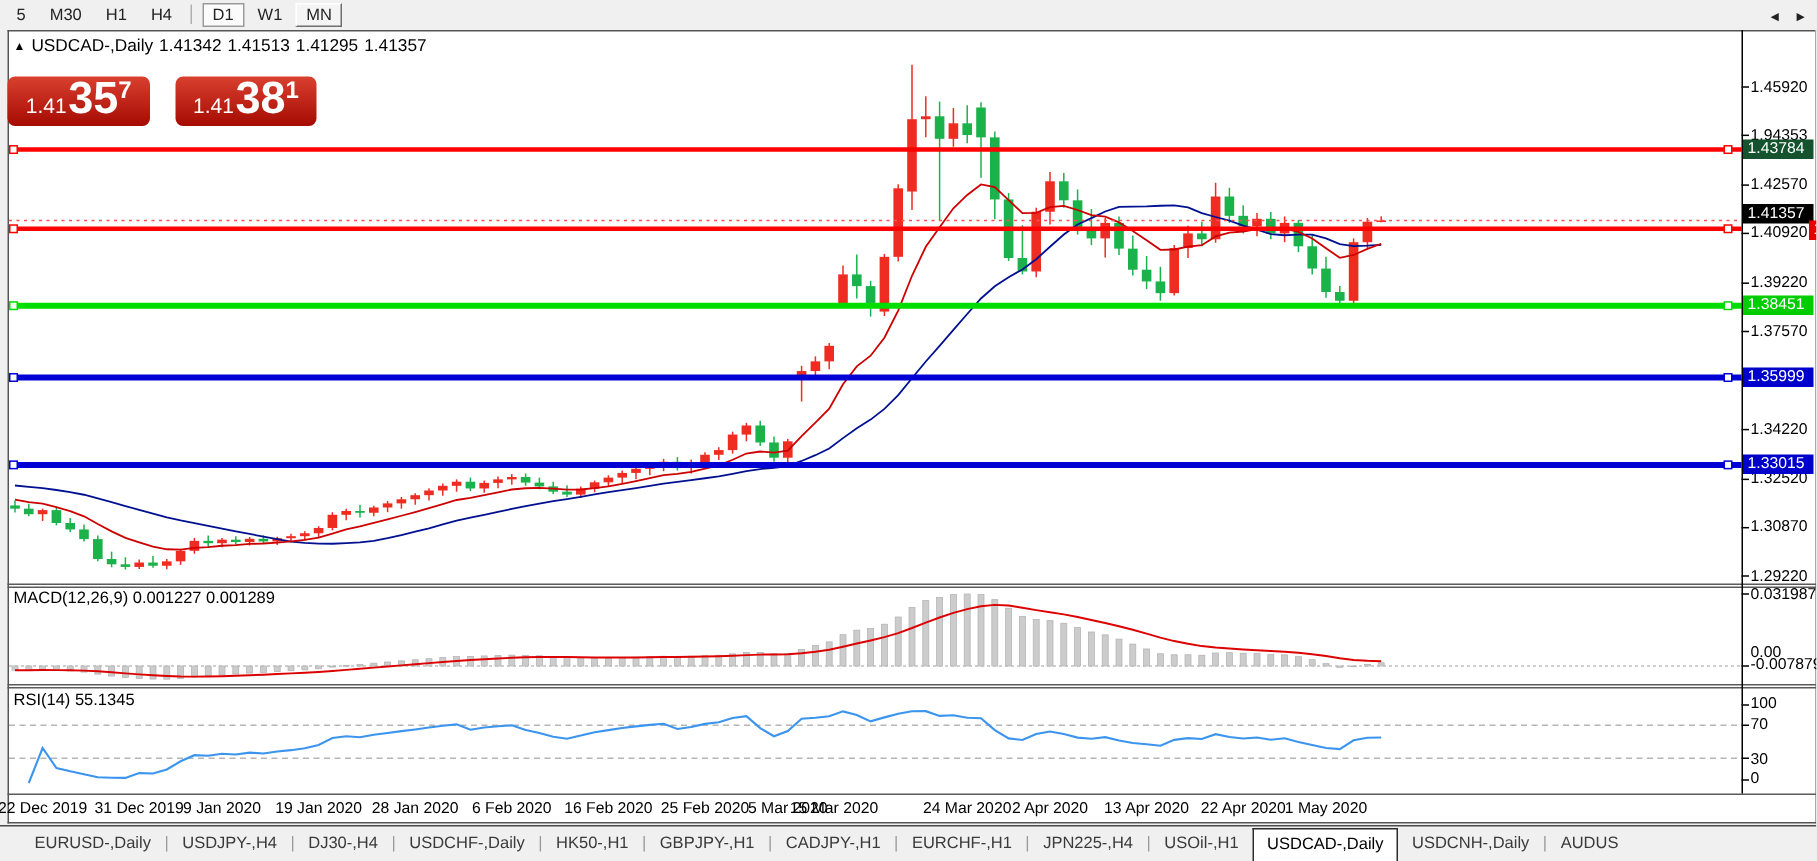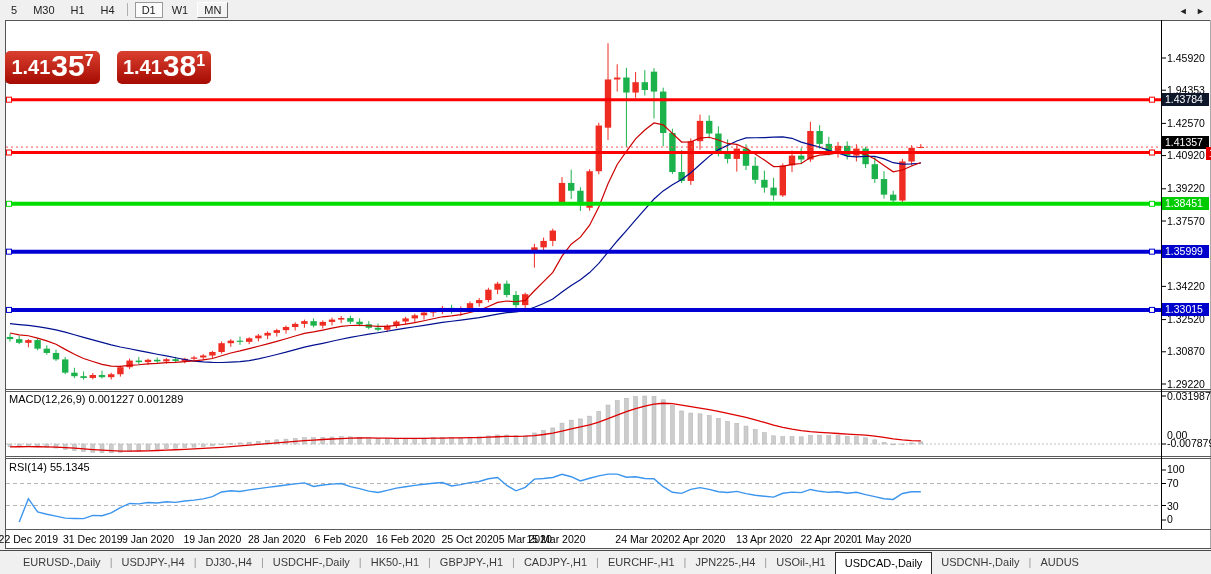--- a/index.html
+++ b/index.html
@@ -33,21 +33,21 @@
   .spin-down{left:47px;}
   .spin-up{left:110px;color:#2f5bd7;}
   .vol{position:absolute;left:62px;top:1px;width:48px;height:14px;border:1px solid #8a8a8a;
     font-family:"Liberation Sans",sans-serif;font-size:11.5px;font-weight:bold;text-align:right;
     padding-right:4px;background:#fff;}
   .tp-prices{position:relative;margin-top:9px;height:33px;}
   .price-box{position:absolute;top:0;width:95px;height:33px;border-radius:5px;
     background:linear-gradient(#d9402f,#a50b02);color:#fff;display:flex;align-items:flex-end;
     justify-content:center;padding-bottom:5px;cursor:pointer;}
   .price-box.buy{left:112px;width:94px;}
-  .price-box .pfx{font-size:20px;font-weight:bold;line-height:1;margin:0 1px 2px 0;}
+  .price-box .pfx{font-size:14px;font-weight:normal;line-height:1;margin:0 1px 2px 0;}
   .price-box .big{font-size:30px;font-weight:bold;line-height:0.82;}
   .price-box .sup{font-size:16px;font-weight:bold;align-self:flex-start;margin-top:1px;}
   
   .panel-label{position:absolute;left:9px;font-size:11px;white-space:nowrap;}
   .axlab{position:absolute;left:1167px;font-size:10.5px;white-space:nowrap;}
   .badge{position:absolute;left:1162px;width:47px;height:13px;line-height:13px;
     padding-left:3px;font-size:10.5px;color:#fff;white-space:nowrap;}
   .datelab{position:absolute;top:533px;font-size:10.5px;white-space:nowrap;transform:translateX(-50%);}
   
   .tab-bar{position:absolute;left:0;top:550px;width:1211px;height:24px;background:#f0f0f0;
@@ -428,20 +428,23 @@
       <line x1="1161" y1="351.79041916167677" x2="1166" y2="351.79041916167677" stroke="#000" stroke-width="1"></line>
       <line x1="1161" y1="384" x2="1166" y2="384" stroke="#000" stroke-width="1"></line>
       <line x1="1161" y1="396" x2="1166" y2="396" stroke="#000" stroke-width="1"></line>
       <line x1="1161" y1="444" x2="1166" y2="444" stroke="#000" stroke-width="1"></line>
       <line x1="1161" y1="470" x2="1166" y2="470" stroke="#000" stroke-width="1"></line>
       <line x1="1161" y1="483.5" x2="1166" y2="483.5" stroke="#000" stroke-width="1"></line>
       <line x1="1161" y1="505.5" x2="1166" y2="505.5" stroke="#000" stroke-width="1"></line>
       <line x1="1161" y1="520" x2="1166" y2="520" stroke="#000" stroke-width="1"></line>
     </svg>
 
+  <div class="chart-title">
+    <span class="tri">▲</span><span>USDCAD-,Daily</span><span>1.41342</span><span>1.41513</span><span>1.41295</span><span>1.41357</span>
+  </div>
 
   <div class="trade-panel">
     <div class="tp-prices">
       <div class="price-box sell">
         <span class="pfx">1.41</span>
         <span class="big">35</span>
         <span class="sup">7</span>
       </div>
       <div class="price-box buy">
         <span class="pfx">1.41</span>
@@ -459,41 +462,41 @@
       <div class="axlab" style="top: 83.7096px;">1.94353</div>
       <div class="axlab" style="top: 116.895px;">1.42570</div>
       <div class="axlab" style="top: 149.105px;">1.40920</div>
       <div class="axlab" style="top: 182.29px;">1.39220</div>
       <div class="axlab" style="top: 214.5px;">1.37570</div>
       <div class="axlab" style="top: 246.71px;">1.35920</div>
       <div class="axlab" style="top: 279.895px;">1.34220</div>
       <div class="axlab" style="top: 313.081px;">1.32520</div>
       <div class="axlab" style="top: 345.29px;">1.30870</div>
       <div class="axlab" style="top: 377.5px;">1.29220</div>
-      <div class="badge" style="top: 93.1968px; background: #0f172a;">1.43784</div>
+      <div class="badge" style="top: 93.1968px; background: #14532d;">1.43784</div>
       <div class="badge" style="top: 135.574px; background: rgb(0, 0, 0);">1.41357</div>
       <div class="badge" style="top: 147.02px; background: rgb(230, 0, 0); margin-left: 44px;">1.41078</div>
       <div class="badge" style="top: 197.302px; background: rgb(0, 204, 0);">1.38451</div>
       <div class="badge" style="top: 245.167px; background: rgb(0, 0, 204);">1.35999</div>
       <div class="badge" style="top: 303.418px; background: rgb(0, 0, 204);">1.33015</div>
       <div class="axlab" style="top: 390px;">0.031987</div>
       <div class="axlab" style="top: 429px;">0.00</div>
       <div class="axlab" style="top: 437px;">-0.007879</div>
       <div class="axlab" style="top: 463px;">100</div>
       <div class="axlab" style="top: 477px;">70</div>
       <div class="axlab" style="top: 500px;">30</div>
       <div class="axlab" style="top: 513px;">0</div>
       <div class="datelab" style="left: 28.4px;">22 Dec 2019</div>
       <div class="datelab" style="left: 92.8px;">31 Dec 2019</div>
       <div class="datelab" style="left: 148px;">9 Jan 2020</div>
       <div class="datelab" style="left: 212.4px;">19 Jan 2020</div>
       <div class="datelab" style="left: 276.8px;">28 Jan 2020</div>
       <div class="datelab" style="left: 341.2px;">6 Feb 2020</div>
       <div class="datelab" style="left: 405.6px;">16 Feb 2020</div>
-      <div class="datelab" style="left: 470px;">25 Oct 2020</div>
+      <div class="datelab" style="left: 470px;">25 Feb 2020</div>
       <div class="datelab" style="left: 525.2px;">5 Mar 2020</div>
       <div class="datelab" style="left: 556px;">15 Mar 2020</div>
       <div class="datelab" style="left: 644.8px;">24 Mar 2020</div>
       <div class="datelab" style="left: 700px;">2 Apr 2020</div>
       <div class="datelab" style="left: 764.4px;">13 Apr 2020</div>
       <div class="datelab" style="left: 828.8px;">22 Apr 2020</div>
       <div class="datelab" style="left: 884px;">1 May 2020</div>
     </div>
 
   <div class="tab-bar" id="tab-bar">

